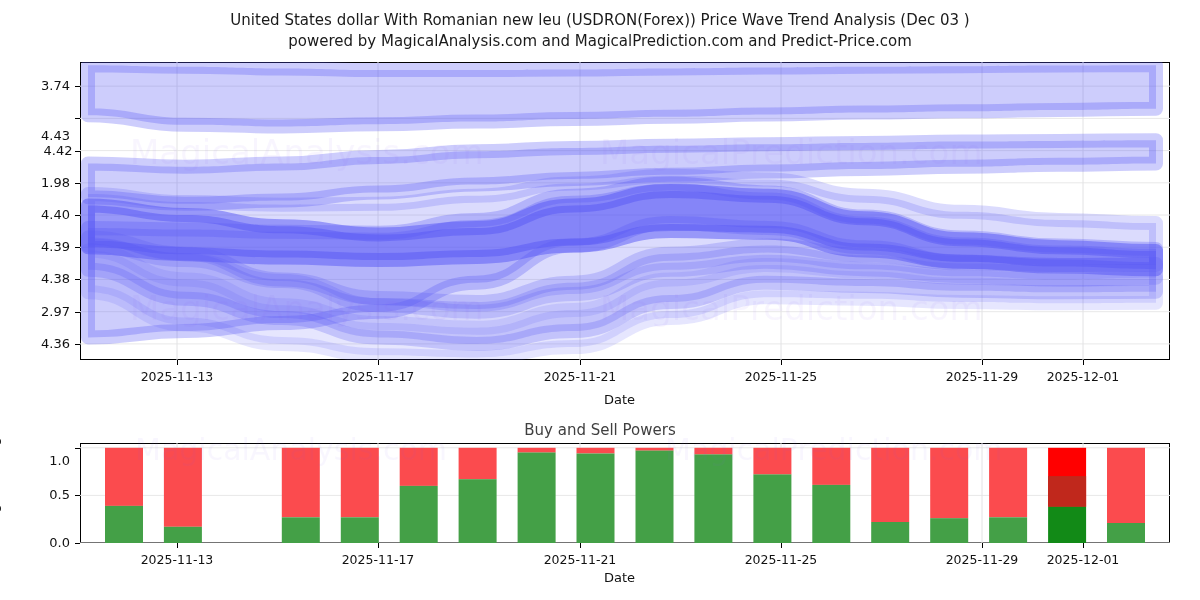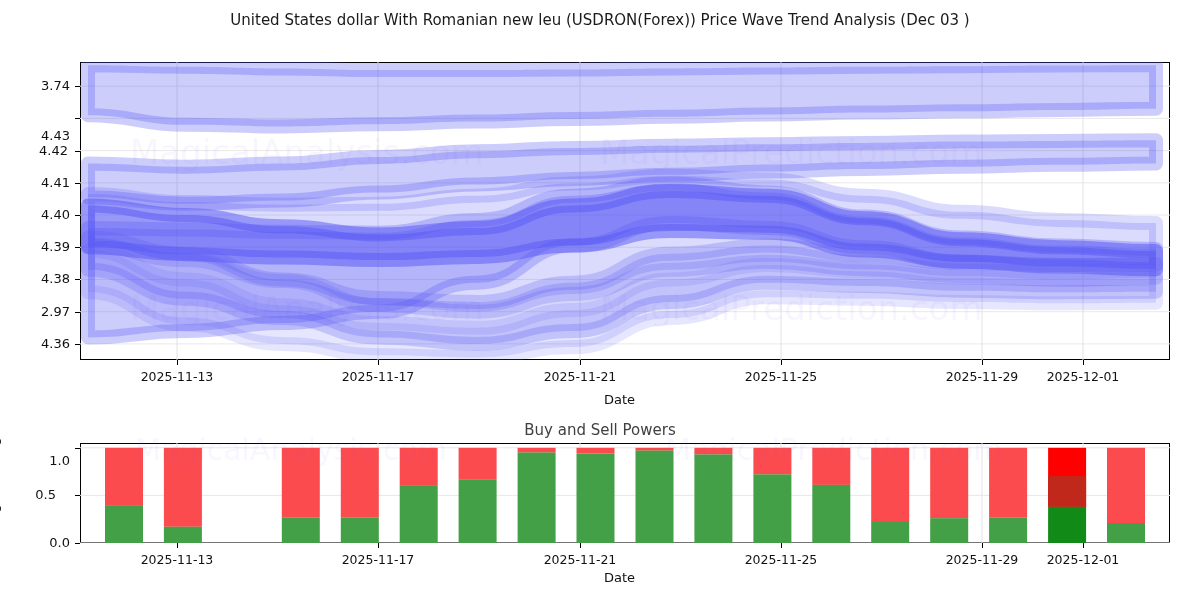--- a/index.html
+++ b/index.html
@@ -35,20 +35,21 @@
              font-family:"DejaVu Sans",sans-serif;pointer-events:none;}
   .wm-small{font-size:30px;opacity:.05;}
 </style>
 </head>
 <body>
 
 <div id="root">
 
   <div class="title-block">
     <div class="title-line">United States dollar With Romanian new leu (USDRON(Forex)) Price Wave Trend Analysis (Dec 03 )</div>
+    <div class="title-line">powered by MagicalAnalysis.com and MagicalPrediction.com and Predict-Price.com</div>
   </div>
 
   <div class="axis-name" id="price-axis-name">Price</div>
 
   <div class="panel" id="price-panel">
     <div class="plot-frame"></div>
     <svg class="plot-svg" id="price-svg" viewBox="0 0 1090 298" preserveAspectRatio="none">
         <line x1="0" x2="1090" y1="281.8918918918921" y2="281.8918918918921" class="gridline"></line>
         <line x1="0" x2="1090" y1="249.67567567567636" y2="249.67567567567636" class="gridline"></line>
         <line x1="0" x2="1090" y1="217.45945945946062" y2="217.45945945946062" class="gridline"></line>
@@ -92,23 +93,23 @@
       <div class="ylabel-text" style="left: 18px; top: 335.892px; width: 52px;">4.36</div>
       <div class="ytick-mark" style="left: 75px; top: 311.676px;"></div>
       <div class="ylabel-text" style="left: 18px; top: 303.676px; width: 52px;">2.97</div>
       <div class="ytick-mark" style="left: 75px; top: 279.459px;"></div>
       <div class="ylabel-text" style="left: 18px; top: 271.459px; width: 52px;">4.38</div>
       <div class="ytick-mark" style="left: 75px; top: 247.243px;"></div>
       <div class="ylabel-text" style="left: 18px; top: 239.243px; width: 52px;">4.39</div>
       <div class="ytick-mark" style="left: 75px; top: 215.027px;"></div>
       <div class="ylabel-text" style="left: 18px; top: 207.027px; width: 52px;">4.40</div>
       <div class="ytick-mark" style="left: 75px; top: 182.811px;"></div>
-      <div class="ylabel-text" style="left: 18px; top: 174.811px; width: 52px;">4.41</div>
+      <div class="ylabel-text" style="left: 18px; top: 174.811px; width: 52px;">1.98</div>
       <div class="ytick-mark" style="left: 75px; top: 150.595px;"></div>
-      <div class="ylabel-text" style="left: 16px; top: 142.595px; width: 52px;">4.42</div>
+      <div class="ylabel-text" style="left: 32px; top: 142.595px; width: 52px; text-align: center;">4.42</div>
       <div class="ytick-mark" style="left: 75px; top: 118.378px;"></div>
       <div class="ylabel-text" style="left: 18px; top: 128px; width: 52px;">4.43</div>
       <div class="ytick-mark" style="left: 75px; top: 86.1622px;"></div>
       <div class="ylabel-text" style="left: 18px; top: 78.1622px; width: 52px;">3.74</div>
     </div>
   <div id="price-xticks">
       <div class="xtick-mark" style="left: 177px; top: 360px;"></div>
       <div class="xlabel-text" style="left: 135px; top: 369px; width: 84px; text-align: center;">2025-11-13</div>
       <div class="xtick-mark" style="left: 378px; top: 360px;"></div>
       <div class="xlabel-text" style="left: 336px; top: 369px; width: 84px; text-align: center;">2025-11-17</div>
@@ -207,21 +208,21 @@
         <g>
           <rect x="1027.0" y="4.8" width="38" height="75.2" fill="#fb4b4e"></rect>
           <rect x="1027.0" y="80.0" width="38" height="20.0" fill="#44a047"></rect>
         </g>
       </svg>
   </div>
   <div id="power-yticks">
       <div class="ytick-mark" style="left: 75px; top: 543px;"></div>
       <div class="ylabel-text" style="left: 22px; top: 535px; width: 48px;">0.0</div>
       <div class="ytick-mark" style="left: 75px; top: 495.381px;"></div>
-      <div class="ylabel-text" style="left: 8px; top: 487.381px; width: 48px;">0.5</div>
+      <div class="ylabel-text" style="left: 22px; top: 487.381px; width: 48px;">0.5</div>
       <div class="ytick-mark" style="left: 75px; top: 447.762px;"></div>
       <div class="ylabel-text" style="left: 22px; top: 439.762px; width: 48px; margin-top: 13px;">1.0</div>
     </div>
   <div id="power-xticks">
       <div class="xtick-mark" style="left: 177px; top: 543px;"></div>
       <div class="xlabel-text" style="left: 135px; top: 552px; width: 84px; text-align: center;">2025-11-13</div>
       <div class="xtick-mark" style="left: 378px; top: 543px;"></div>
       <div class="xlabel-text" style="left: 336px; top: 552px; width: 84px; text-align: center;">2025-11-17</div>
       <div class="xtick-mark" style="left: 580px; top: 543px;"></div>
       <div class="xlabel-text" style="left: 538px; top: 552px; width: 84px; text-align: center;">2025-11-21</div>

